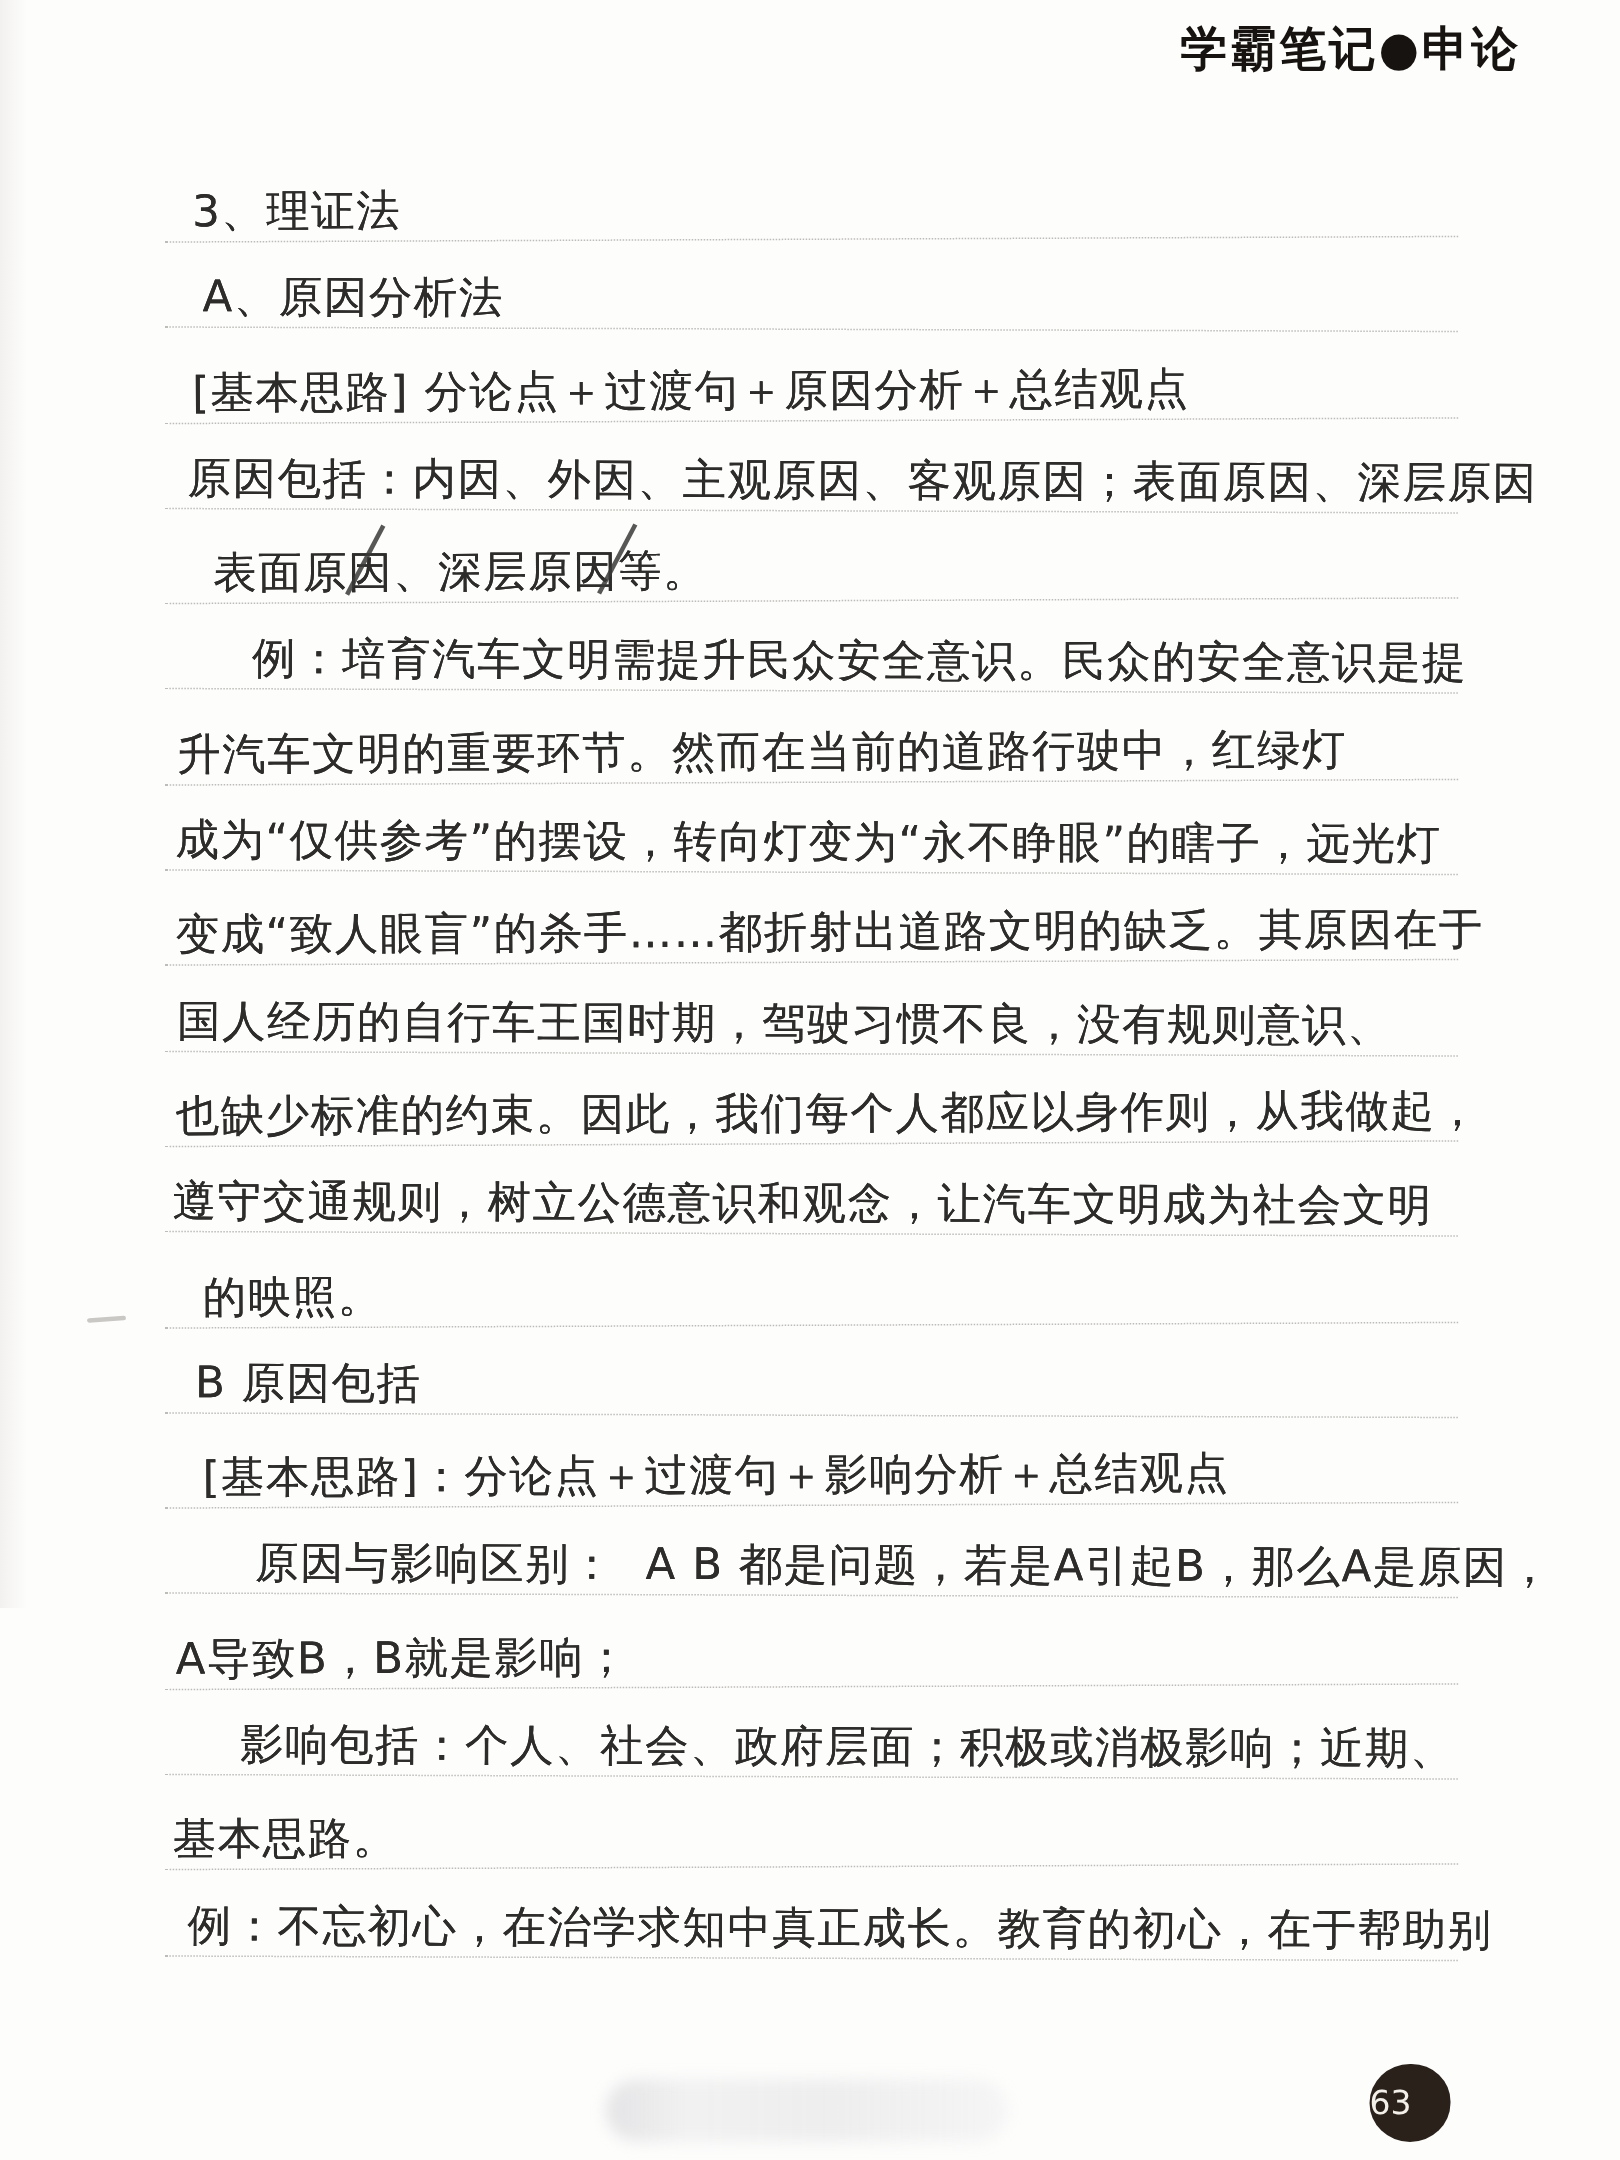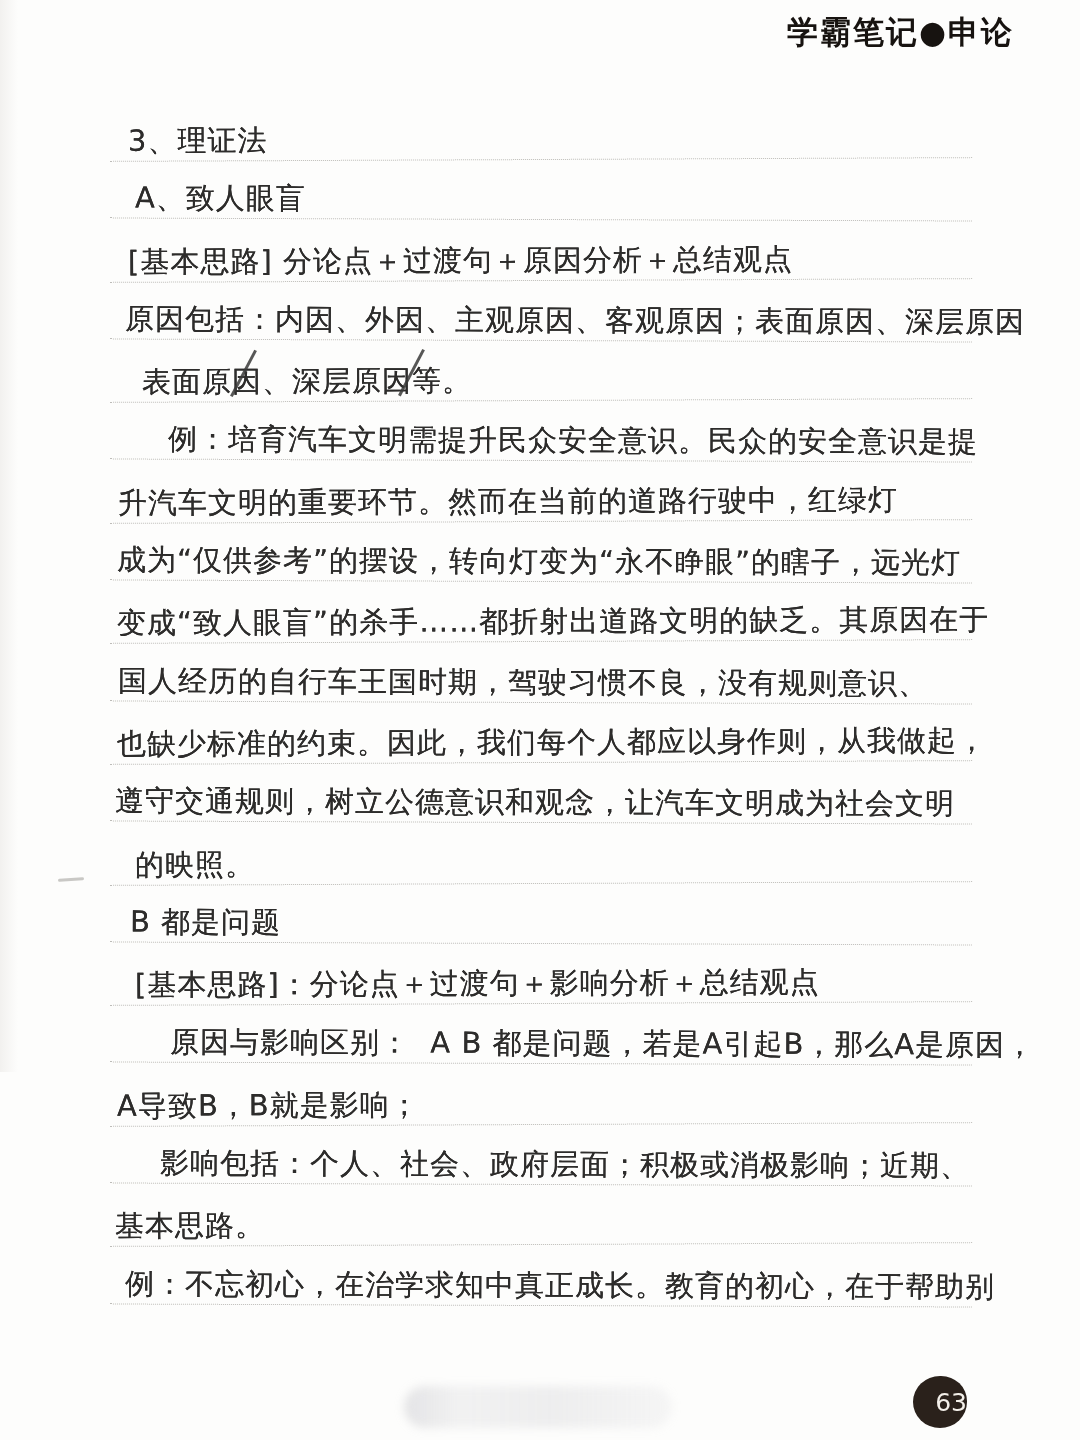--- a/index.html
+++ b/index.html
@@ -93,24 +93,24 @@
   
   .page-badge {
     position: absolute;
     left: 913px;
     top: 1376px;
     width: 54px;
     height: 52px;
     border-radius: 50% 48% 50% 50%;
     background: #2a211b;
     color: #f3efe9;
-    font-size: 25px;
+    font-size: 22px;
     display: flex;
     align-items: center;
-    justify-content: flex-end;
+    justify-content: flex-start;
   }
   
   .margin-mark {
     position: absolute;
     left: 58px;
     top: 878px;
     width: 26px;
     height: 3px;
     background: #c9c8c5;
     border-radius: 2px;
@@ -119,37 +119,37 @@
 </style>
 </head>
 <body>
 
 <div class="page">
 
   <div class="header-title">学霸笔记●申论</div>
 
   <div class="ruled-area">
     <div class="line in18"><span class="ink">3、理证法</span></div>
-    <div class="line in25"><span class="ink">A、致人眼盲</span></div>
+    <div class="line in25"><span class="ink">A、原因分析法</span></div>
     <div class="line in18"><span class="ink">[基本思路] 分论点＋过渡句＋原因分析＋总结观点</span></div>
     <div class="line in15"><span class="ink">原因包括：内因、外因、主观原因、客观原因；表面原因、深层原因</span></div>
     <div class="line in32">
       <span class="ink">表面原因、深层原因等。</span>
       <span class="strike s1"></span>
       <span class="strike s2"></span>
     </div>
     <div class="line in58"><span class="ink">例：培育汽车文明需提升民众安全意识。民众的安全意识是提</span></div>
     <div class="line in8"><span class="ink">升汽车文明的重要环节。然而在当前的道路行驶中，红绿灯</span></div>
     <div class="line in7"><span class="ink">成为“仅供参考”的摆设，转向灯变为“永不睁眼”的瞎子，远光灯</span></div>
     <div class="line in7"><span class="ink">变成“致人眼盲”的杀手……都折射出道路文明的缺乏。其原因在于</span></div>
     <div class="line in8"><span class="ink">国人经历的自行车王国时期，驾驶习惯不良，没有规则意识、</span></div>
     <div class="line in7"><span class="ink">也缺少标准的约束。因此，我们每个人都应以身作则，从我做起，</span></div>
     <div class="line in5"><span class="ink">遵守交通规则，树立公德意识和观念，让汽车文明成为社会文明</span></div>
     <div class="line in25"><span class="ink">的映照。</span></div>
-    <div class="line in20"><span class="ink">B 都是问题</span></div>
+    <div class="line in20"><span class="ink">B 原因包括</span></div>
     <div class="line in25"><span class="ink">[基本思路]：分论点＋过渡句＋影响分析＋总结观点</span></div>
     <div class="line in60"><span class="ink">原因与影响区别：  A B 都是问题，若是A引起B，那么A是原因，</span></div>
     <div class="line in7"><span class="ink">A导致B，B就是影响；</span></div>
     <div class="line in50"><span class="ink">影响包括：个人、社会、政府层面；积极或消极影响；近期、</span></div>
     <div class="line in5"><span class="ink">基本思路。</span></div>
     <div class="line in15"><span class="ink">例：不忘初心，在治学求知中真正成长。教育的初心，在于帮助别</span></div>
   </div>
 
   <div class="margin-mark"></div>
 

